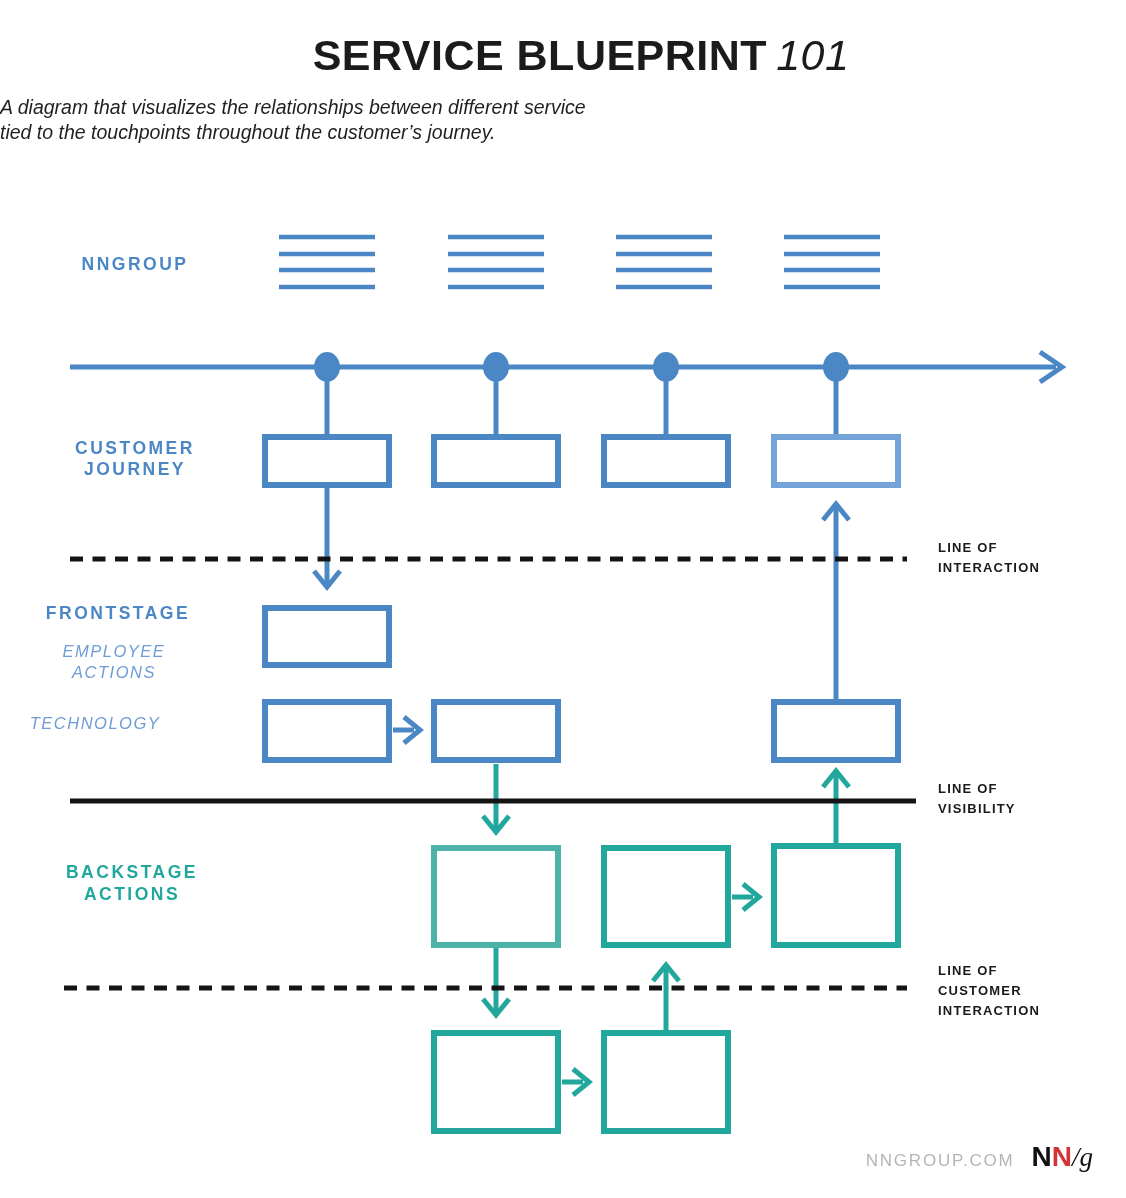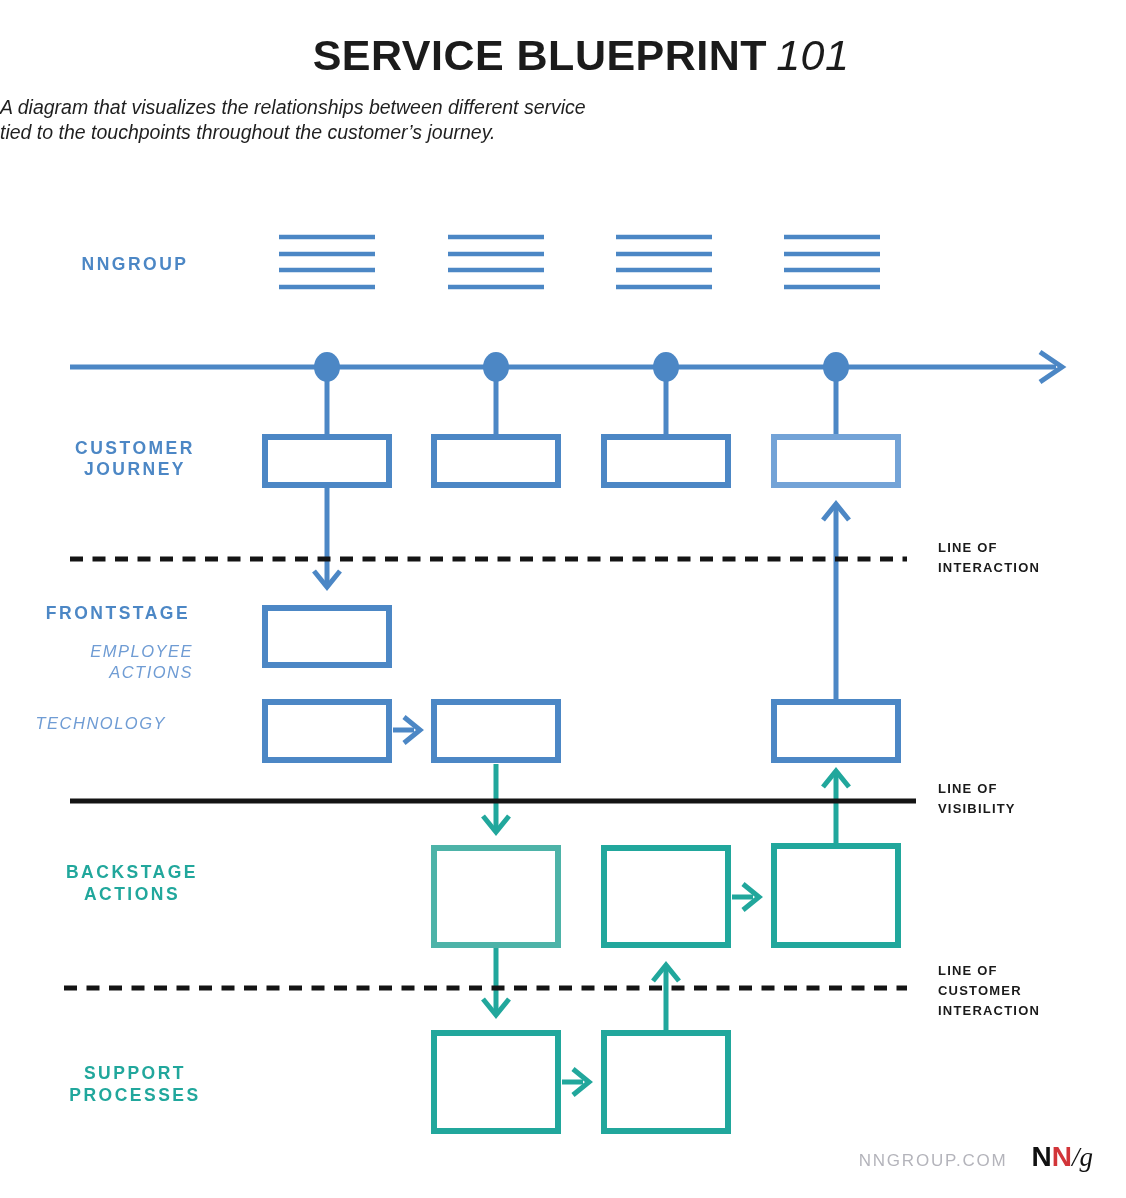--- a/index.html
+++ b/index.html
@@ -45,21 +45,21 @@
     position:absolute;font-style:italic;font-size:16.5px;letter-spacing:1.5px;
     line-height:21px;color:var(--blue_soft);text-align:right;
   }
 
   .line-label{
     position:absolute;left:938px;color:#1a1a1a;font-weight:bold;
     font-size:13px;letter-spacing:1.2px;line-height:20px;
   }
 
   .footer{
-    position:absolute;top:1141px;right:33px;display:flex;align-items:baseline;gap:24px;
+    position:absolute;top:1141px;right:33px;display:flex;align-items:baseline;gap:17px;
   }
   .footer .site{color:var(--gray);font-size:17px;letter-spacing:1.8px;}
   .footer .logo{font-size:28px;font-weight:bold;color:#111;}
   .footer .logo .n2{color:var(--red);}
   .footer .logo .slashg{
     font-weight:normal;font-family:"Liberation Serif",serif;font-style:italic;font-size:27px;
   }
 </style>
 </head>
 <body>
@@ -179,36 +179,32 @@
 
   <div class="row-label blue" style="top:254px;left:35px;width:200px;">NNGROUP</div>
 
   <div class="row-label blue" style="top:438px;left:35px;width:200px;">
     <div>CUSTOMER</div>
     <div>JOURNEY</div>
   </div>
 
   <div class="row-label blue" style="top:603px;left:18px;width:200px;text-align:center;">FRONTSTAGE</div>
 
-  <div class="sub-label" style="top:641px;left:35px;width:158px;">
+  <div class="sub-label" style="top:641px;left:35px;width:158px;text-align:center;">
     <div>EMPLOYEE</div>
     <div>ACTIONS</div>
   </div>
 
-  <div class="sub-label" style="top:713px;left:8px;width:158px;">TECHNOLOGY</div>
+  <div class="sub-label" style="top:713px;left:16px;width:158px;text-align:center;">TECHNOLOGY</div>
 
   <div class="row-label teal" style="top:862px;left:32px;width:200px;line-height:21.5px;">
     <div>BACKSTAGE</div>
     <div>ACTIONS</div>
   </div>
 
-  <div class="row-label teal" style="top:1062px;left:35px;width:200px;line-height:22px;">
-    <div>SUPPORT</div>
-    <div>PROCESSES</div>
-  </div>
 
   <div class="line-label" style="top:538px;">
     <div>LINE OF</div>
     <div>INTERACTION</div>
   </div>
 
   <div class="line-label" style="top:779px;">
     <div>LINE OF</div>
     <div>VISIBILITY</div>
   </div>

